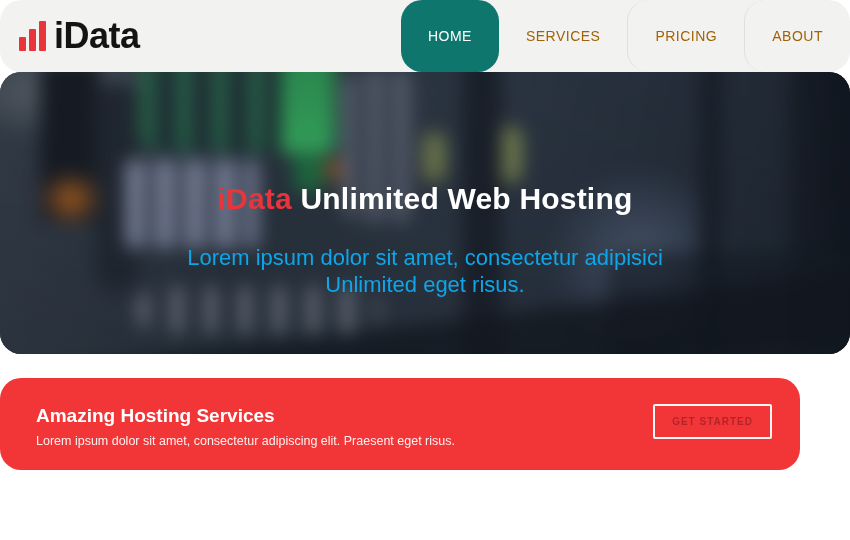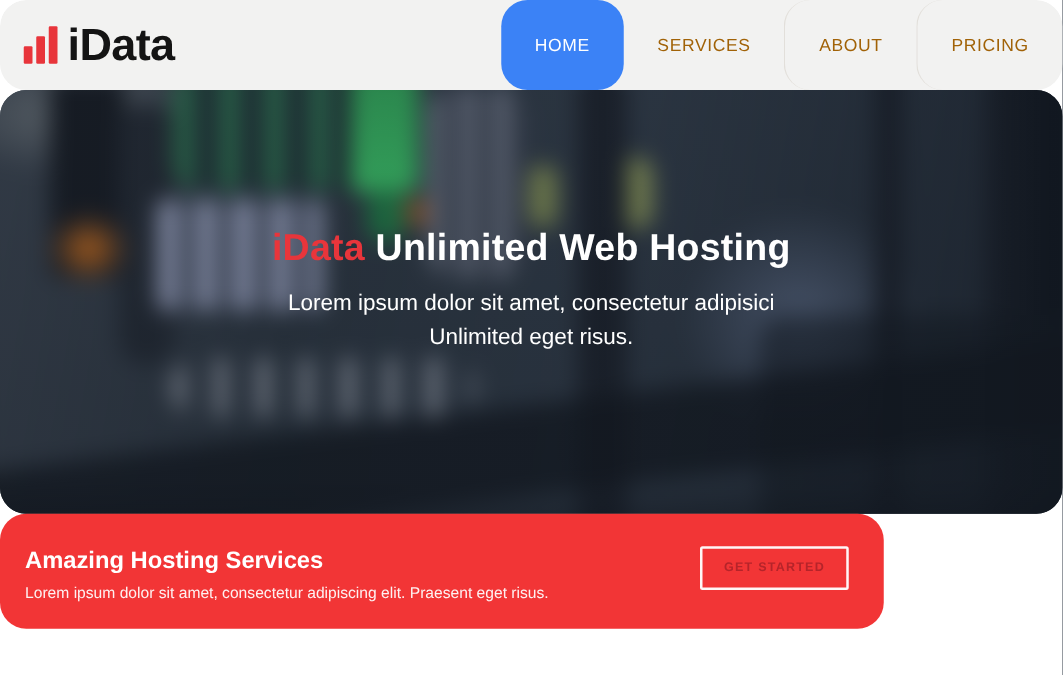--- a/index.html
+++ b/index.html
@@ -23,24 +23,24 @@
   .logo-bars i:nth-child(3) { height: 30px; }
   .brand-name { font-size: 36px; font-weight: 700; color: #141414; letter-spacing: -0.5px; }
 
   .nav { display: flex; align-items: stretch; height: 72px; }
   .nav-item {
     display: flex; align-items: center; padding: 0 27px;
     font-size: 14px; color: #a16207; letter-spacing: 0.5px;
     cursor: pointer; user-select: none;
   }
   .nav-item.divided { border-left: 1px solid #e2dfda; }
-  .nav-item.active { background: #3b82f6; color: #ffffff; }
+  .nav-item.active { background: #0f766e; color: #ffffff; }
 
   
-  .hero { position: relative; width: 850px; height: 339px; overflow: hidden; background: #2d3742; }
+  .hero { position: relative; width: 850px; height: 282px; overflow: hidden; background: #2d3742; }
   .hero-bg { position: absolute; inset: -20px; filter: blur(9px); }
   .hero-bg .s { position: absolute; }
   .base { inset: 0; background: linear-gradient(100deg,#3a434f 0%,#2c3641 30%,#303b48 55%,#1e2631 100%); }
   .tl-light { left: -30px; top: -10px; width: 220px; height: 100px; background: radial-gradient(ellipse at center,#6a7278 0%,rgba(106,114,120,0) 70%); }
   .pillar1 { left: 60px; top: 10px; width: 60px; height: 160px; background: #171c24; border-radius: 8px; }
   .pillar2 { left: 115px; top: 30px; width: 45px; height: 210px; background: #232a34; }
   .orange1 { left: 58px; top: 118px; width: 66px; height: 58px; background: radial-gradient(closest-side,#d4731f,rgba(212,115,31,0)); }
   .cards { left: 146px; top: 108px; width: 132px; height: 88px; background: repeating-linear-gradient(90deg,#97a0bd 0 18px,#3a4252 18px 30px); border-radius: 6px; }
   .greens { left: 158px; top: 4px; width: 202px; height: 96px; background: repeating-linear-gradient(90deg,#2c6b4e 0 20px,#1e2833 20px 36px); }
   .green-big { left: 300px; top: 2px; width: 54px; height: 100px; background: linear-gradient(180deg,#2f9a55,#3bc168); border-radius: 6px; }
@@ -55,27 +55,28 @@
   .colR2 { left: 808px; top: 0; width: 72px; height: 100%; background: linear-gradient(90deg,#1a202a,#0e141c); }
   .darkR { left: 628px; top: 200px; width: 262px; height: 210px; background: #141a23; opacity: 0.6; }
   .diag { left: -50px; top: 272px; width: 990px; height: 72px; background: #12171f; transform: rotate(-7deg); opacity: 0.78; }
   .cables { left: 158px; top: 235px; width: 242px; height: 46px; background: repeating-linear-gradient(90deg,rgba(176,182,194,0.8) 0 10px,rgba(60,70,85,0.1) 10px 34px); border-radius: 20px; }
   .botdark { left: 0; top: 336px; width: 100%; height: 64px; background: linear-gradient(rgba(16,21,29,0),#10151d); }
   .hero-overlay { position: absolute; inset: 0; background: linear-gradient(rgba(18,24,33,0.18),rgba(18,24,33,0.30)); }
 
   .hero-content { position: absolute; left: 0; top: 110px; width: 100%; text-align: center; z-index: 2; }
   .hero-title { font-size: 30px; font-weight: 700; color: #ffffff; letter-spacing: 0.2px; }
   .hero-title .hl { color: #e8353b; }
-  .hero-sub { margin-top: 13px; font-size: 18px; line-height: 27px; color: #ffffff; font-weight: 400; }
+  .hero-sub { margin-top: 28px; font-size: 22px; line-height: 27px; color: #0ea5e9; font-weight: 400; }
 
   
   .cta {
-    position: relative; width: 707px; height: 92px; background: #f23536;
+    position: relative; width: 800px; height: 92px; background: #f23536;
     display: flex; align-items: center; justify-content: space-between;
-    padding: 0 28px 0 20px;
+    padding: 0 28px 0 36px;
+    margin-top: 24px;
   }
   .cta-heading { font-size: 19px; font-weight: 700; color: #ffffff; margin-bottom: 7px; margin-top: 4px; }
   .cta-text { font-size: 12.5px; color: rgba(255,255,255,0.93); }
   .cta-button {
     flex: 0 0 auto; background: transparent; border: 2px solid rgba(255,255,255,0.96);
     color: #b5242a; font-family: Liberation Sans, sans-serif;
     font-size: 10px; font-weight: 700; letter-spacing: 1px;
     padding: 10px 17px; border-radius: 2px; cursor: pointer; margin-top: -6px;
   }
 </style>
@@ -87,22 +88,22 @@
     <span class="logo-bars">
         <i></i>
         <i></i>
         <i></i>
       </span>
     <span class="brand-name">iData</span>
   </div>
   <div class="nav">
     <div class="nav-item active">HOME</div>
     <div class="nav-item">SERVICES</div>
+    <div class="nav-item divided">PRICING</div>
     <div class="nav-item divided">ABOUT</div>
-    <div class="nav-item divided">PRICING</div>
   </div>
 </div>
 
 <div class="hero">
   <div class="hero-bg">
     <div class="s base"></div>
     <div class="s tl-light"></div>
     <div class="s pillar1"></div>
     <div class="s pillar2"></div>
     <div class="s orange1"></div>

